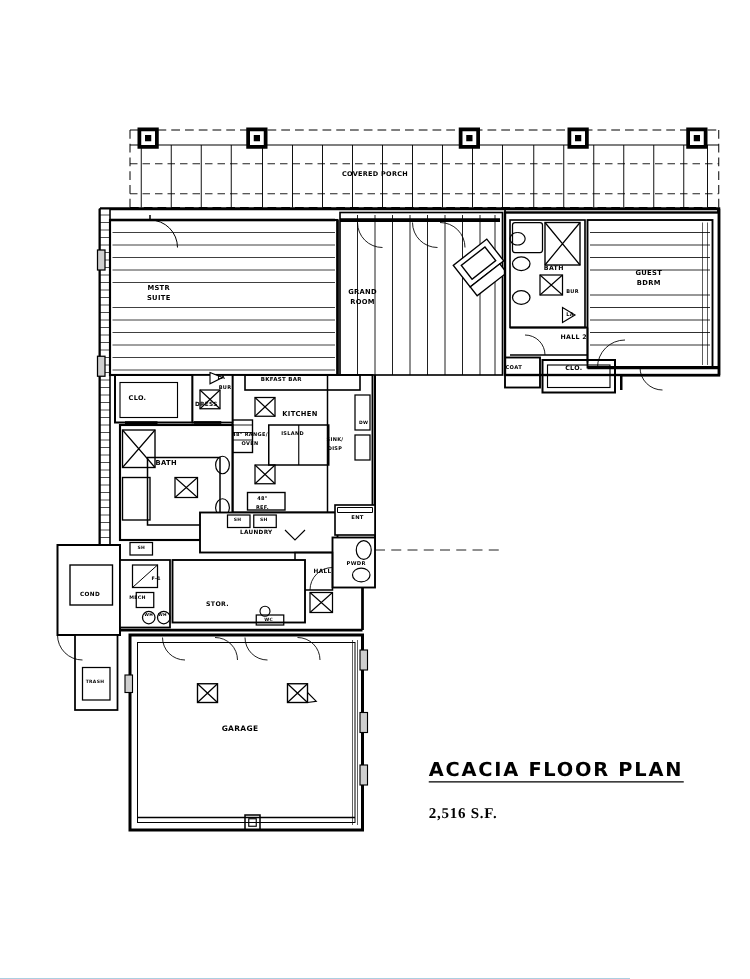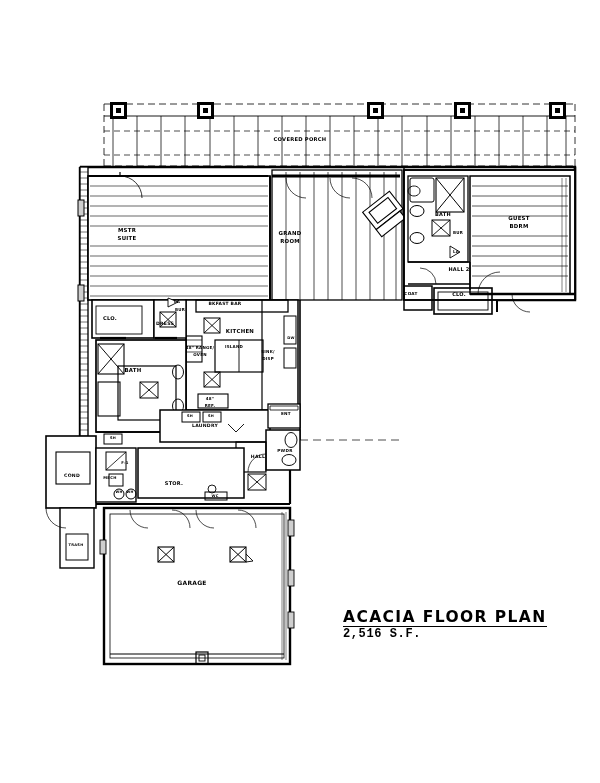--- a/index.html
+++ b/index.html
@@ -17,23 +17,23 @@
     position:absolute; left:343px; top:608px; width:240px;
   }
   #plan-title{
     font-family:"DejaVu Sans",sans-serif;
     font-size:15.5px; font-weight:bold; letter-spacing:1.4px;
     color:#000; white-space:nowrap;
     border-bottom:1.6px solid #000; display:inline-block;
     padding-bottom:1px; line-height:1.05;
   }
   #plan-area{
-    font-family:Liberation Mono, monospace;
+    font-family:Liberation Serif, serif;
     font-size:12px; font-weight:bold; letter-spacing:0.6px;
-    color:#000; white-space:nowrap;
+    color:#000; margin-top:17px; white-space:nowrap;
   }
 
   
   #watermark{
     position:absolute; left:6px; top:722px;
     font-family:"Liberation Sans",sans-serif;
     font-size:25px; font-weight:400; letter-spacing:2px;
     color:#ffffff;
     -webkit-text-stroke:1px #b9b9bd;
     text-shadow:0 1px 0 rgba(120,120,128,.55);

